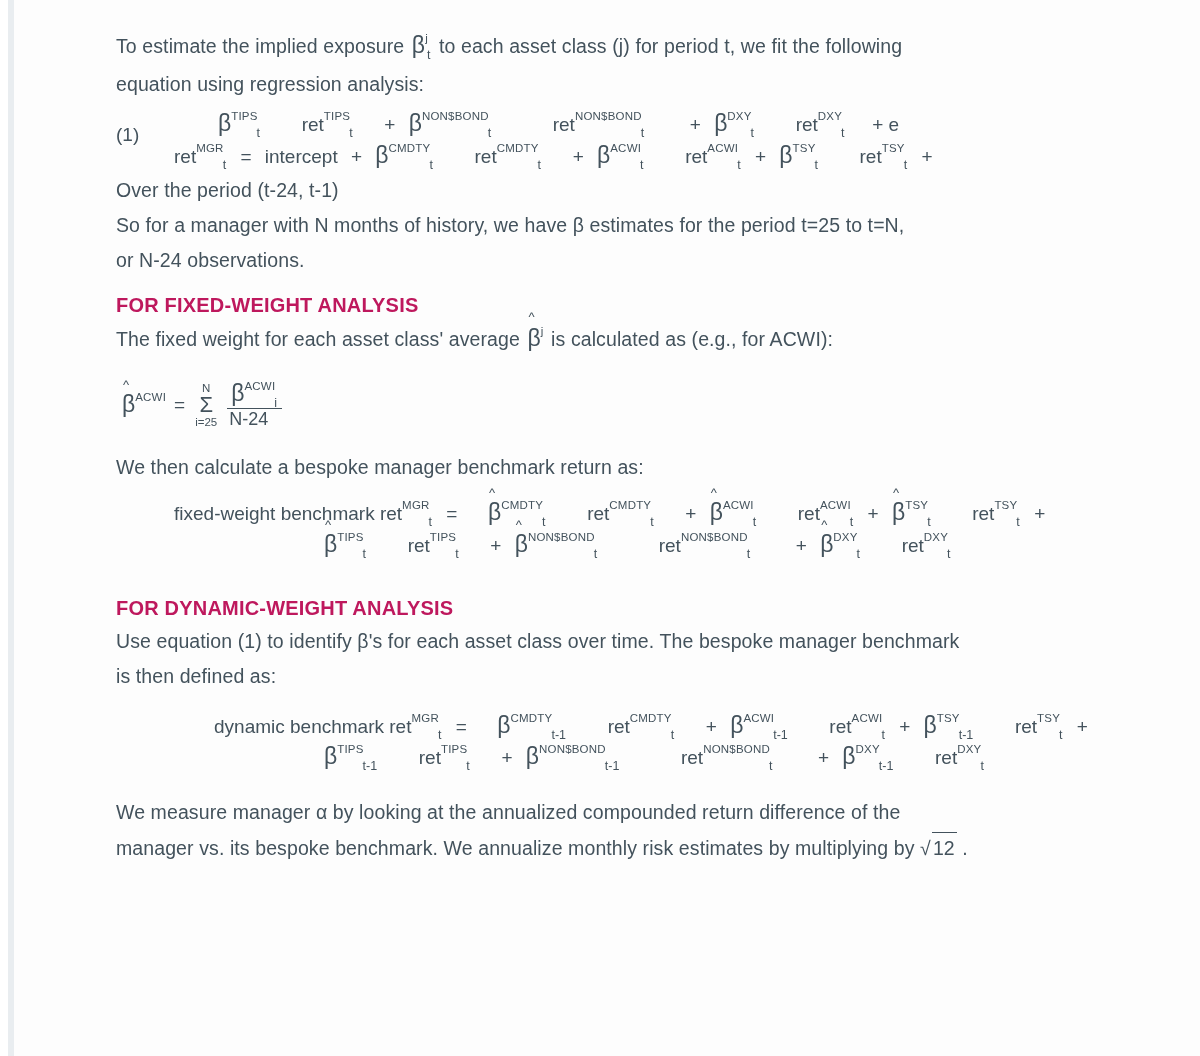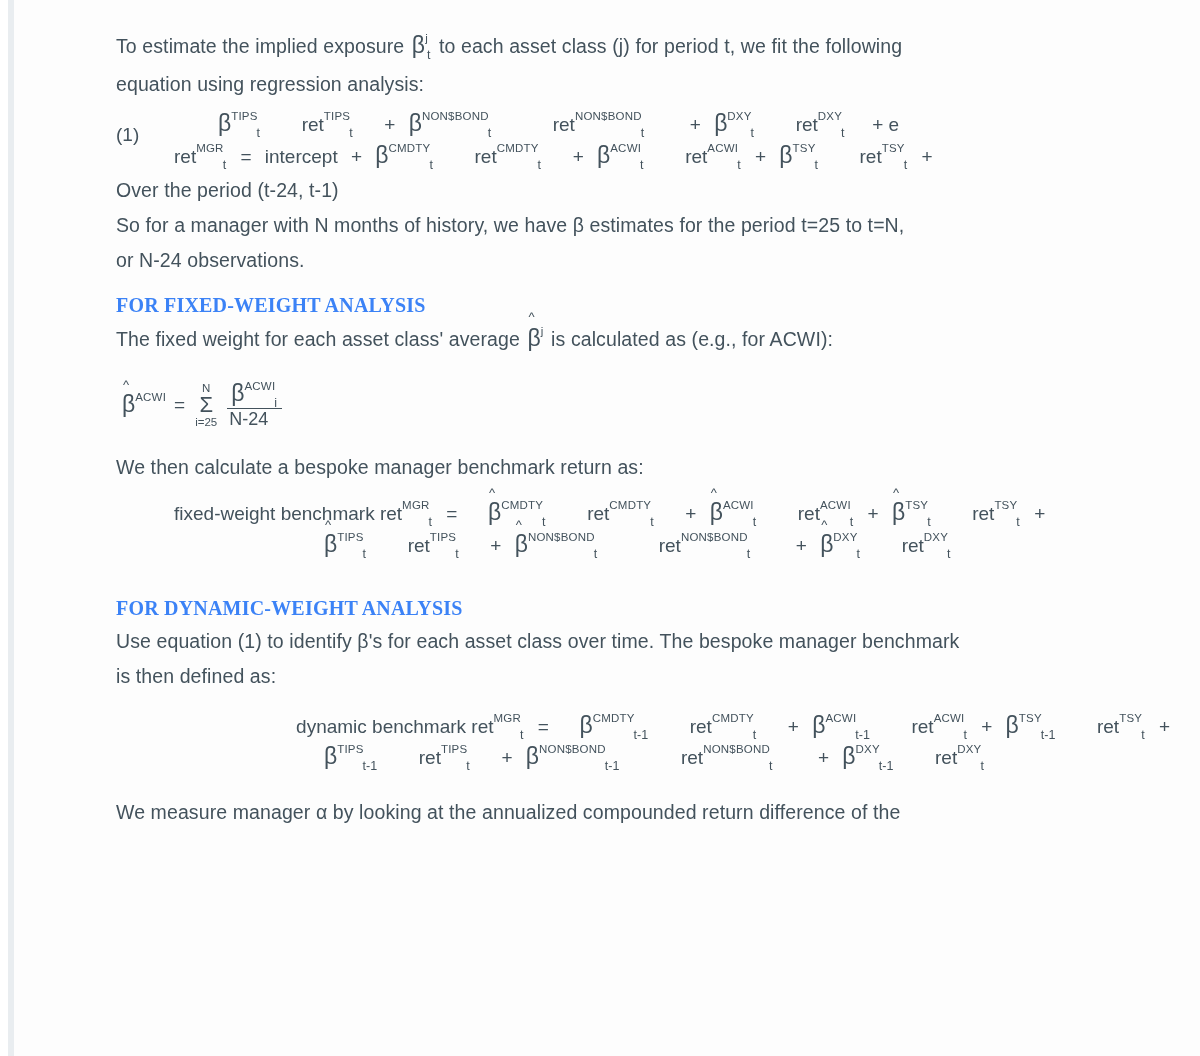--- a/index.html
+++ b/index.html
@@ -40,24 +40,23 @@
     color: #43525c;
     margin: 0 0 4px 0;
     letter-spacing: 0.1px;
   }
   .block {
     margin-bottom: 10px;
   }
   h2.section-head {
     font-size: 20px;
     font-weight: bold;
-    color: #3b82f6;
+    color: #be185d;
     margin: 18px 0 6px 0;
     letter-spacing: 0.2px;
-    font-family: Liberation Serif, serif;
   }
   
   .math {
     font-size: 19px;
     color: #43525c;
     line-height: 1.2;
     white-space: nowrap;
   }
   .eqrow {
     display: flex;
@@ -294,21 +293,21 @@
     </div>
 
     <h2 class="section-head" style="margin-top:34px;">FOR DYNAMIC-WEIGHT ANALYSIS</h2>
 
     <p class="body-text">Use equation (1) to identify β's for each asset class over time. The bespoke manager benchmark</p>
     <p class="body-text">is then defined as:</p>
 
     <div class="eqrow" style="margin-top:20px;">
       <div class="eq-number"></div>
       <div class="eq-body math">
-        <span class="eq-line" style="padding-left:40px;text-align:right;">
+        <span class="eq-line" style="padding-left:40px;">
           <span class="tok"><span>dynamic benchmark ret</span><span class="sup">MGR</span><span class="sub">t</span></span>
           <span class="op">=</span>
           <span class="gap-sm"></span>
           <span class="tok"><span class="beta">β</span><span class="sup">CMDTY</span><span class="sub">t-1</span></span>
           <span class="gap-md"></span>
           <span class="tok"><span>ret</span><span class="sup">CMDTY</span><span class="sub">t</span></span>
           <span class="gap-sm"></span>
           <span class="op">+</span>
           <span class="tok"><span class="beta">β</span><span class="sup">ACWI</span><span class="sub">t-1</span></span>
           <span class="gap-md"></span>
@@ -333,16 +332,19 @@
           <span class="op">+</span>
           <span class="tok"><span class="beta">β</span><span class="sup">DXY</span><span class="sub">t-1</span></span>
           <span class="gap-md"></span>
           <span class="tok"><span>ret</span><span class="sup">DXY</span><span class="sub">t</span></span>
         </span>
       </div>
     </div>
 
     <div class="block" style="margin-top:22px;">
       <p class="body-text">We measure manager α by looking at the annualized compounded return difference of the</p>
+      <p class="body-text">
+        <span>manager vs. its bespoke benchmark. We annualize monthly risk estimates by multiplying by </span><span>√</span><span class="sqrt">12</span><span> .</span>
+      </p>
     </div>
 
   </div>
 </div>
 
 </body></html>

